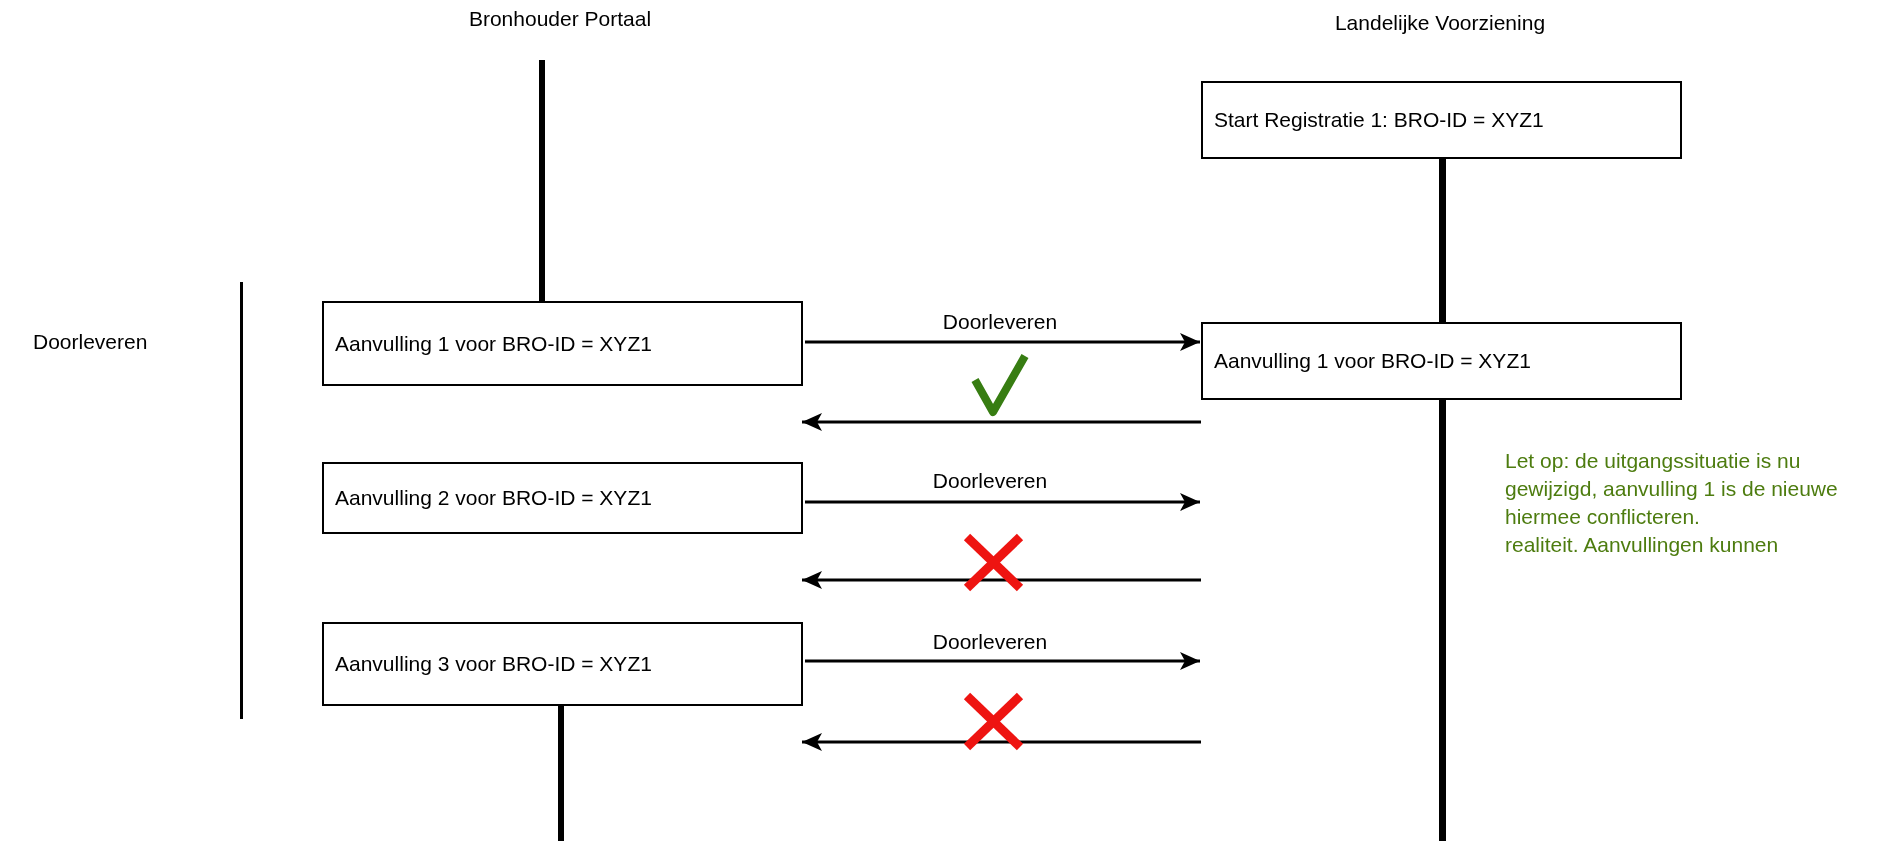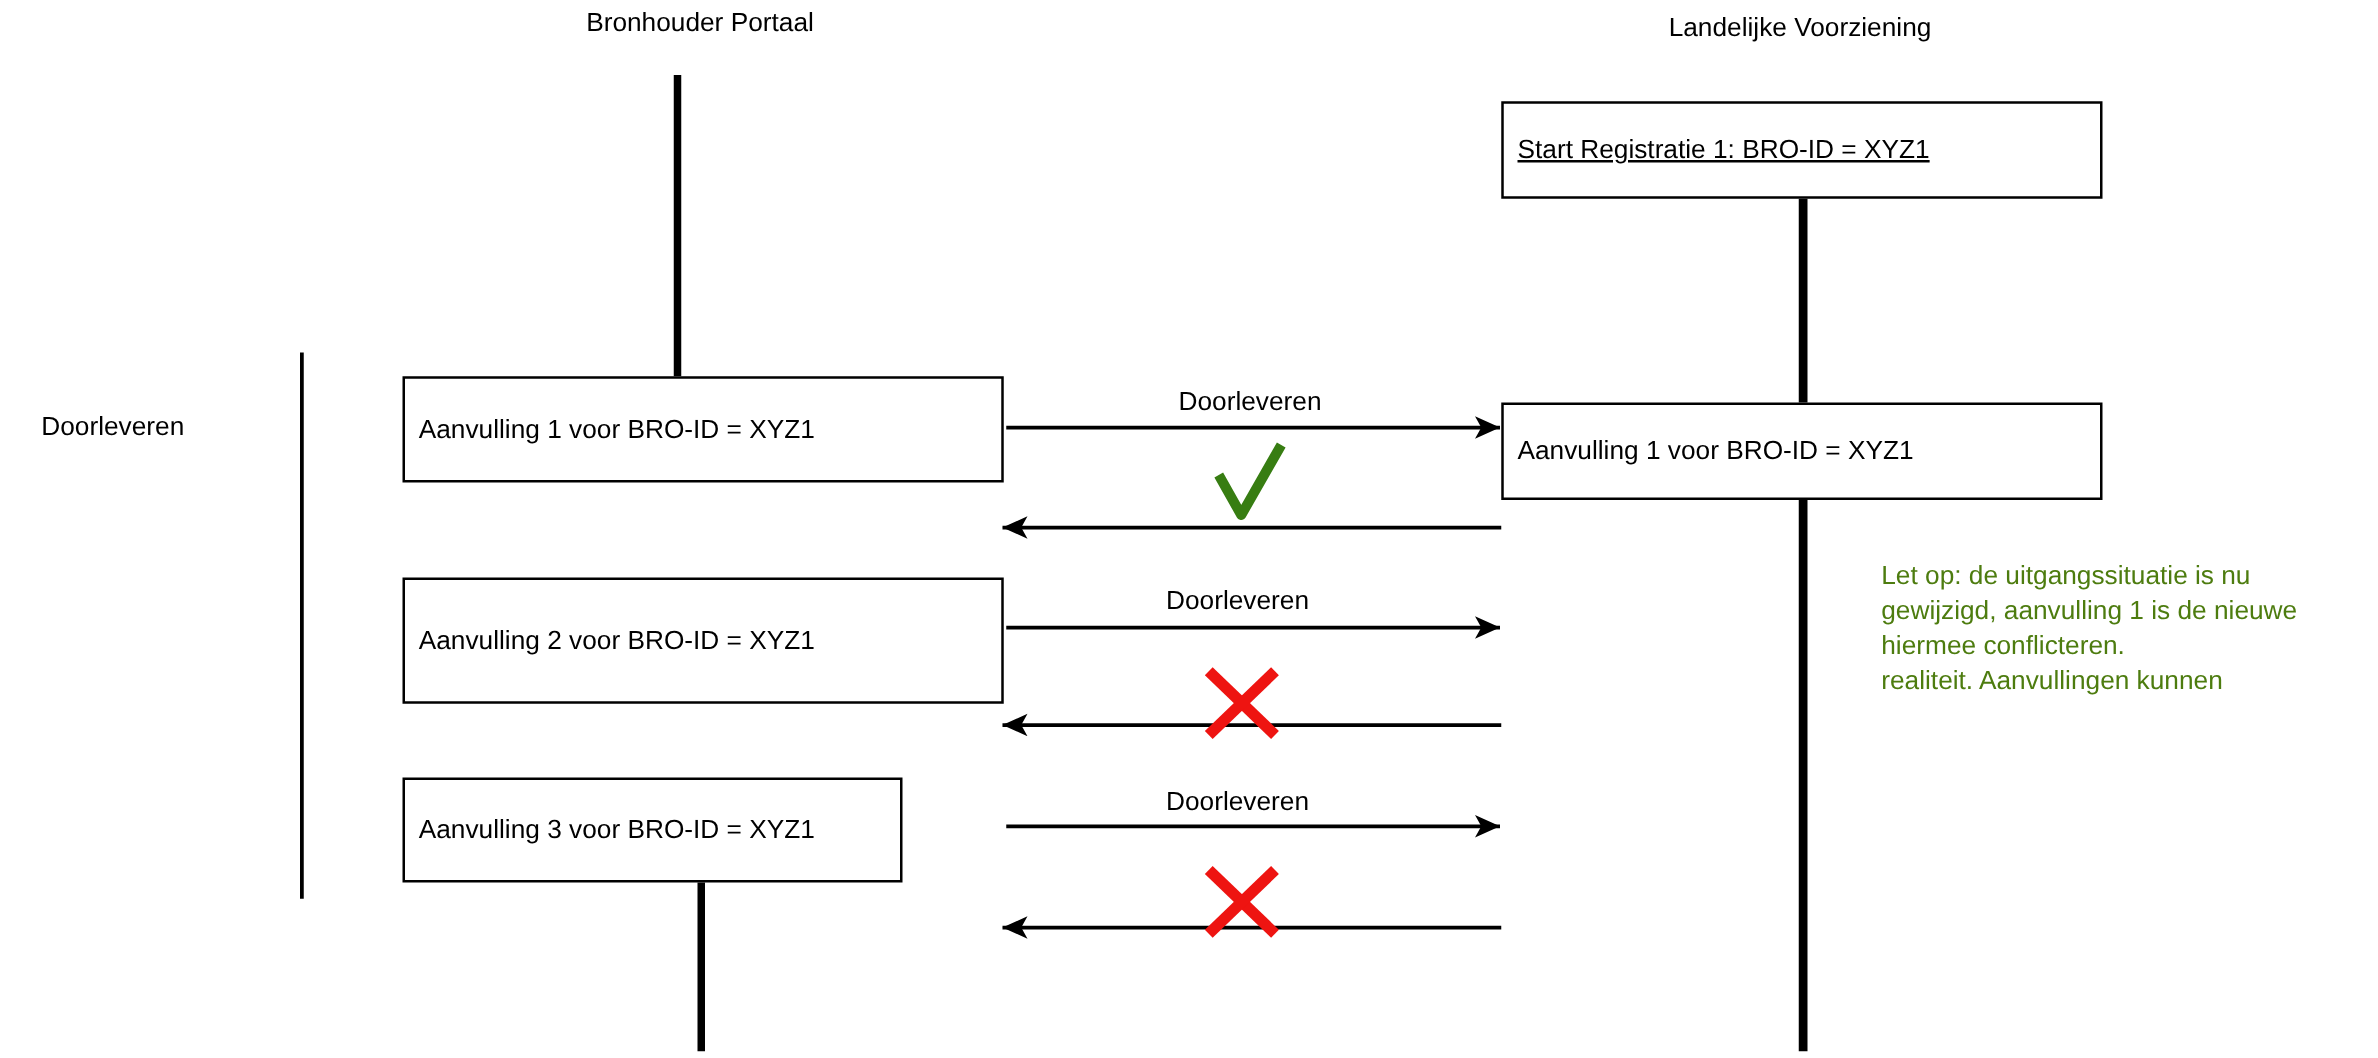--- a/index.html
+++ b/index.html
@@ -31,30 +31,30 @@
   <div class="abs title" style="left:410px;top:7px;width:300px;">Bronhouder Portaal</div>
   <div class="abs title" style="left:1285px;top:0;width:310px;margin-top:11px;">Landelijke Voorziening</div>
 
   <div class="abs lifeline" style="left:539px;top:60px;width:6px;height:242px;"></div>
   <div class="abs lifeline" style="left:558px;top:704px;width:6px;height:137px;"></div>
   <div class="abs lifeline" style="left:1439px;top:158px;width:7px;height:683px;"></div>
 
   <div class="abs bracket" style="left:240px;top:282px;width:3px;height:437px;"></div>
   <div class="abs group-label" style="left:33px;top:330px;">Doorleveren</div>
 
-  <div class="abs box" style="left:1201px;top:81px;width:481px;height:78px;text-decoration:underline;">
+  <div class="abs box" style="left:1201px;top:81px;width:481px;height:78px;">
     <span>Start Registratie 1: BRO-ID = XYZ1</span>
   </div>
   <div class="abs box" style="left:322px;top:301px;width:481px;height:85px;">
     <span>Aanvulling 1 voor BRO-ID = XYZ1</span>
   </div>
-  <div class="abs box" style="left:322px;top:462px;width:481px;height:101px;">
+  <div class="abs box" style="left:322px;top:462px;width:481px;height:72px;">
     <span>Aanvulling 2 voor BRO-ID = XYZ1</span>
   </div>
-  <div class="abs box" style="left:322px;top:622px;width:400px;height:84px;">
+  <div class="abs box" style="left:322px;top:622px;width:481px;height:84px;">
     <span>Aanvulling 3 voor BRO-ID = XYZ1</span>
   </div>
   <div class="abs box" style="left:1201px;top:322px;width:481px;height:78px;">
     <span>Aanvulling 1 voor BRO-ID = XYZ1</span>
   </div>
 
   <div class="abs msg-label" style="left:890px;top:310px;width:220px;">Doorleveren</div>
   <div class="abs msg-label" style="left:880px;top:469px;width:220px;">Doorleveren</div>
   <div class="abs msg-label" style="left:880px;top:630px;width:220px;">Doorleveren</div>
 

